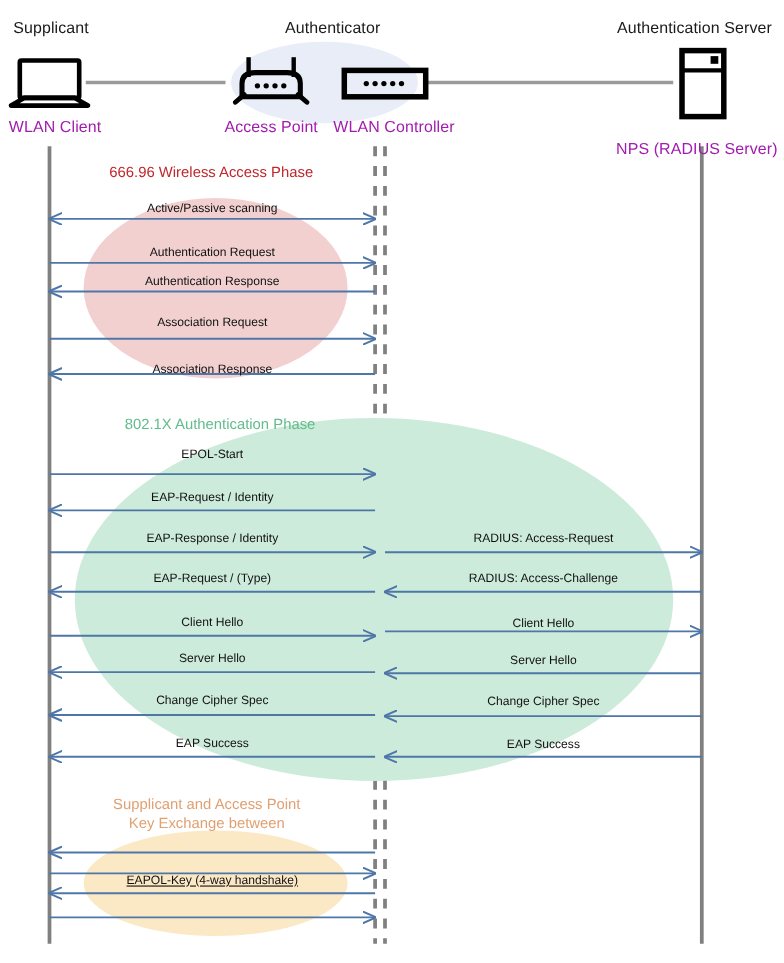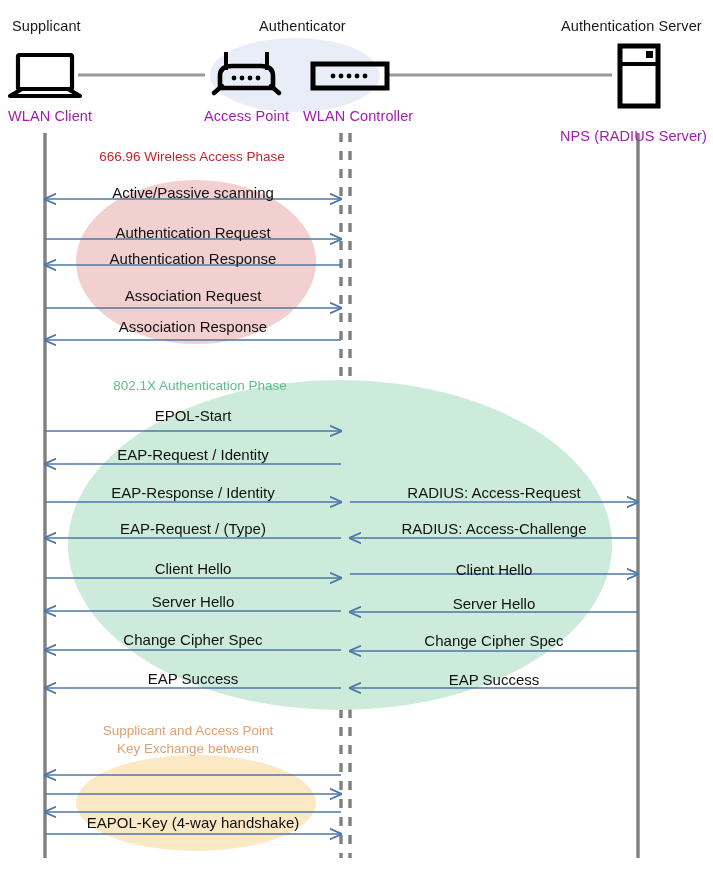--- a/index.html
+++ b/index.html
@@ -19,21 +19,21 @@
 
   .phase-label{
     position:absolute;font-size:13.5px;text-align:center;line-height:1.35;
     white-space:nowrap;font-weight:400;
   }
   .phase-red{color:#C0272D;}
   .phase-green{color:#62BC8B;}
   .phase-orange{color:#E0A071;}
 
   .msg{
-    position:absolute;font-size:15px;color:#111;text-align:center;
+    position:absolute;font-size:11px;color:#111;text-align:center;
     white-space:nowrap;transform:translateX(-50%);
   }
 </style>
 </head>
 <body>
 
 <div id="diagram">
 
   <svg id="svg-layer" viewBox="0 0 713 875">
     <defs>
@@ -138,21 +138,21 @@
   <div class="lbl role-sub" style="left:560px;top:108px;margin-top:20px;">NPS (RADIUS Server)</div>
 
   <div id="text-layer">
       <div class="phase-label phase-red" style="left: 192px; top: 148px; transform: translateX(-50%);">
         <div>666.96 Wireless Access Phase</div>
       </div>
       <div class="msg" style="left: 193px; top: 184px;">Active/Passive scanning</div>
       <div class="msg" style="left: 193px; top: 224px;">Authentication Request</div>
       <div class="msg" style="left: 193px; top: 250px;">Authentication Response</div>
       <div class="msg" style="left: 193px; top: 287px;">Association Request</div>
-      <div class="msg" style="left: 193px; top: 318px;">Association Response</div>
+      <div class="msg" style="left: 193px; top: 330px;">Association Response</div>
       <div class="phase-label phase-green" style="left: 200px; top: 377px; transform: translateX(-50%);">
         <div>802.1X Authentication Phase</div>
       </div>
       <div class="msg" style="left: 193px; top: 407px;">EPOL-Start</div>
       <div class="msg" style="left: 193px; top: 446px;">EAP-Request / Identity</div>
       <div class="msg" style="left: 193px; top: 484px;">EAP-Response / Identity</div>
       <div class="msg" style="left: 494px; top: 484px;">RADIUS: Access-Request</div>
       <div class="msg" style="left: 193px; top: 520px;">EAP-Request / (Type)</div>
       <div class="msg" style="left: 494px; top: 520px;">RADIUS: Access-Challenge</div>
       <div class="msg" style="left: 193px; top: 560px;">Client Hello</div>
@@ -160,16 +160,16 @@
       <div class="msg" style="left: 193px; top: 593px;">Server Hello</div>
       <div class="msg" style="left: 494px; top: 595px;">Server Hello</div>
       <div class="msg" style="left: 193px; top: 631px;">Change Cipher Spec</div>
       <div class="msg" style="left: 494px; top: 632px;">Change Cipher Spec</div>
       <div class="msg" style="left: 193px; top: 670px;">EAP Success</div>
       <div class="msg" style="left: 494px; top: 671px;">EAP Success</div>
       <div class="phase-label phase-orange" style="left: 188px; top: 722px; transform: translateX(-50%);">
         <div>Supplicant and Access Point</div>
         <div>Key Exchange between</div>
       </div>
-      <div class="msg" style="left: 193px; top: 814px;">EAPOL-Key (4-way handshake)</div>
+      <div class="msg" style="left: 193px; top: 795px; text-decoration: underline;">EAPOL-Key (4-way handshake)</div>
     </div>
 
 </div>
 
 </body></html>

